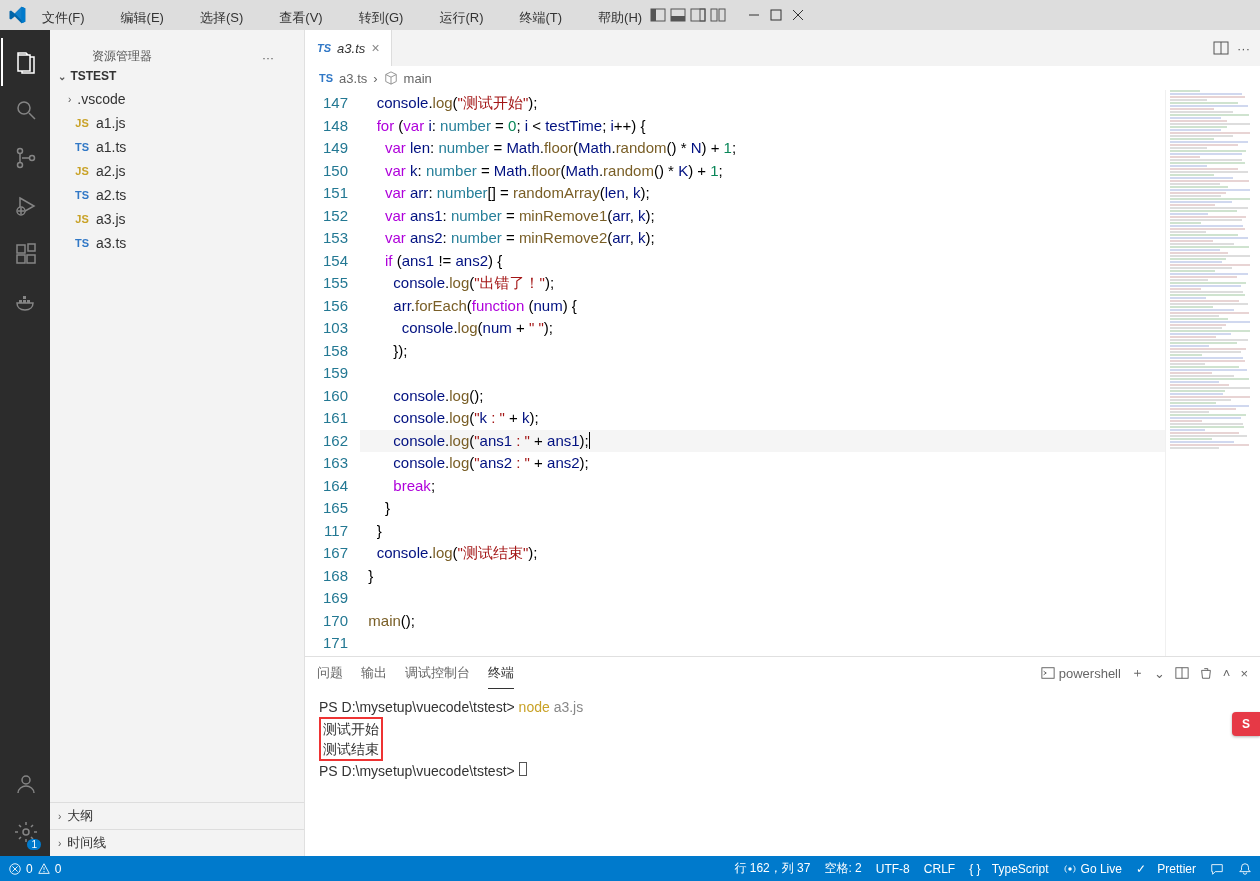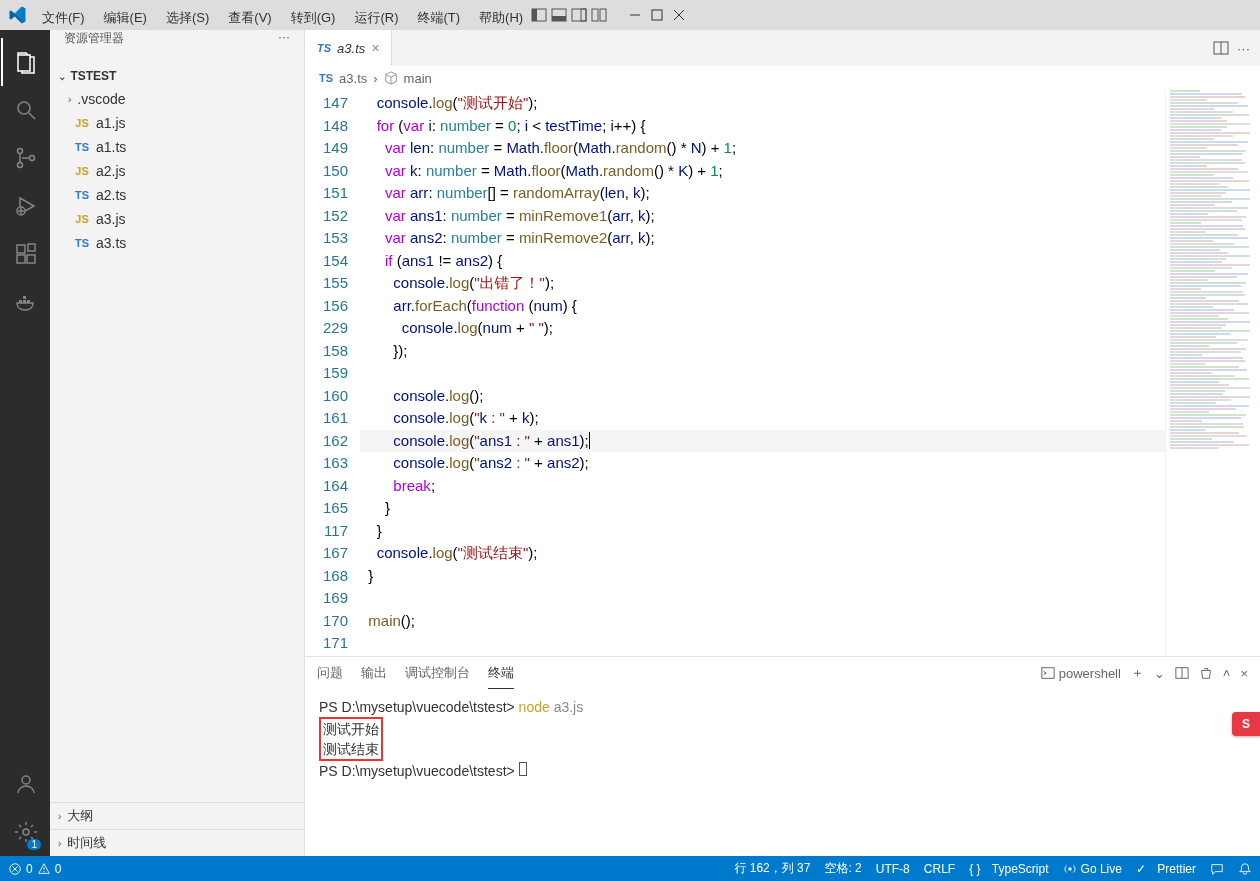--- a/index.html
+++ b/index.html
@@ -1,41 +1,41 @@
 <!DOCTYPE html>
 <html><head>
 <meta charset="utf-8">
 <style>
 * { margin:0; padding:0; box-sizing:border-box; font-family:"Segoe UI","Microsoft YaHei",sans-serif; }
 body { width:1260px; height:881px; background:#fff; overflow:hidden; font-size:13px; color:#333; }
 
 
 .titlebar { height:30px; background:#ddd; display:flex; align-items:center; padding:0 8px; }
 .titlebar .logo { width:18px; height:18px; margin-right:8px; }
-.titlebar .menus { display:flex; gap:3px;margin-top:6px; }
+.titlebar .menus { display:flex; gap:20px;margin-top:6px; }
 .titlebar .menus span { padding:4px 8px; color:#333; cursor:pointer; }
 .titlebar .title { flex:1; text-align:center; color:#333; }
 .titlebar .winctrl { display:flex; align-items:center; gap:6px; }
 .titlebar .winctrl .ic { width:16px; height:16px; display:flex; align-items:center; justify-content:center; }
 .titlebar .layout-icons { display:flex; gap:4px; margin-right:20px; }
 
 
 .main { display:flex; height:826px; }
 
 
 .activitybar { width:50px; background:#2c2c2c; display:flex; flex-direction:column; align-items:center; padding-top:8px; }
 .activitybar .aicon { width:48px; height:48px; display:flex; align-items:center; justify-content:center; color:#858585; border-left:2px solid transparent; cursor:pointer; }
 .activitybar .aicon.active { color:#fff; border-left:2px solid #fff; }
 .activitybar .spacer { flex:1; }
 .activitybar .badge-host { position:relative; }
 .activitybar .badge { position:absolute; bottom:6px; right:8px; background:#007acc; color:#fff; border-radius:8px; font-size:10px; padding:0 4px; }
 
 
 .sidebar { width:255px; background:#f3f3f3; display:flex; flex-direction:column; border-right:1px solid #e0e0e0; }
-.sidebar .head { height:35px; display:flex; align-items:flex-start; justify-content:space-between; padding:0 14px; color:#555; font-size:12px; }
+.sidebar .head { height:35px; display:flex; align-items:flex-end; justify-content:space-between; padding:0 30px; color:#555; font-size:12px;margin-left:12px; }
 .sidebar .section-title { padding:4px 8px; font-weight:bold; font-size:12px; display:flex; align-items:center; gap:4px; }
 .sidebar .tree { flex:1; overflow:auto; }
 .sidebar .item { display:flex; align-items:center; gap:6px; padding:2px 8px 2px 24px; cursor:pointer; font-size:14px; color:#333; height:24px; }
 .sidebar .item.folder { padding-left:18px; }
 .sidebar .item .fi { width:16px; text-align:center; font-size:11px; font-weight:bold; }
 .sidebar .fi.js { color:#c9a227; }
 .sidebar .fi.ts { color:#3178c6; }
 .sidebar .chev { font-size:10px; color:#555; }
 .sidebar .footer-sec { border-top:1px solid #ddd; padding:4px 8px; font-size:13px; display:flex; align-items:center; gap:6px; cursor:pointer; }
 
@@ -288,21 +288,21 @@
           <div class="ln">147</div>
           <div class="ln">148</div>
           <div class="ln">149</div>
           <div class="ln">150</div>
           <div class="ln">151</div>
           <div class="ln">152</div>
           <div class="ln">153</div>
           <div class="ln">154</div>
           <div class="ln">155</div>
           <div class="ln">156</div>
-          <div class="ln">229</div>
+          <div class="ln">103</div>
           <div class="ln">158</div>
           <div class="ln">159</div>
           <div class="ln">160</div>
           <div class="ln">161</div>
           <div class="ln">162</div>
           <div class="ln">163</div>
           <div class="ln">164</div>
           <div class="ln">165</div>
           <div class="ln">117</div>
           <div class="ln">167</div>

